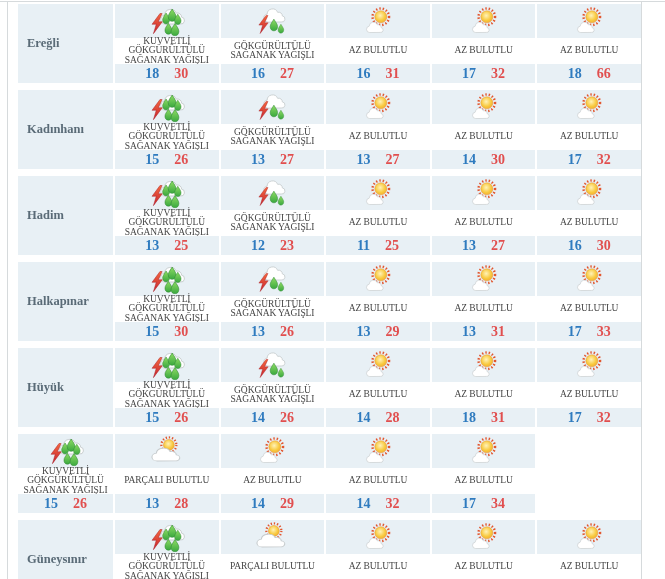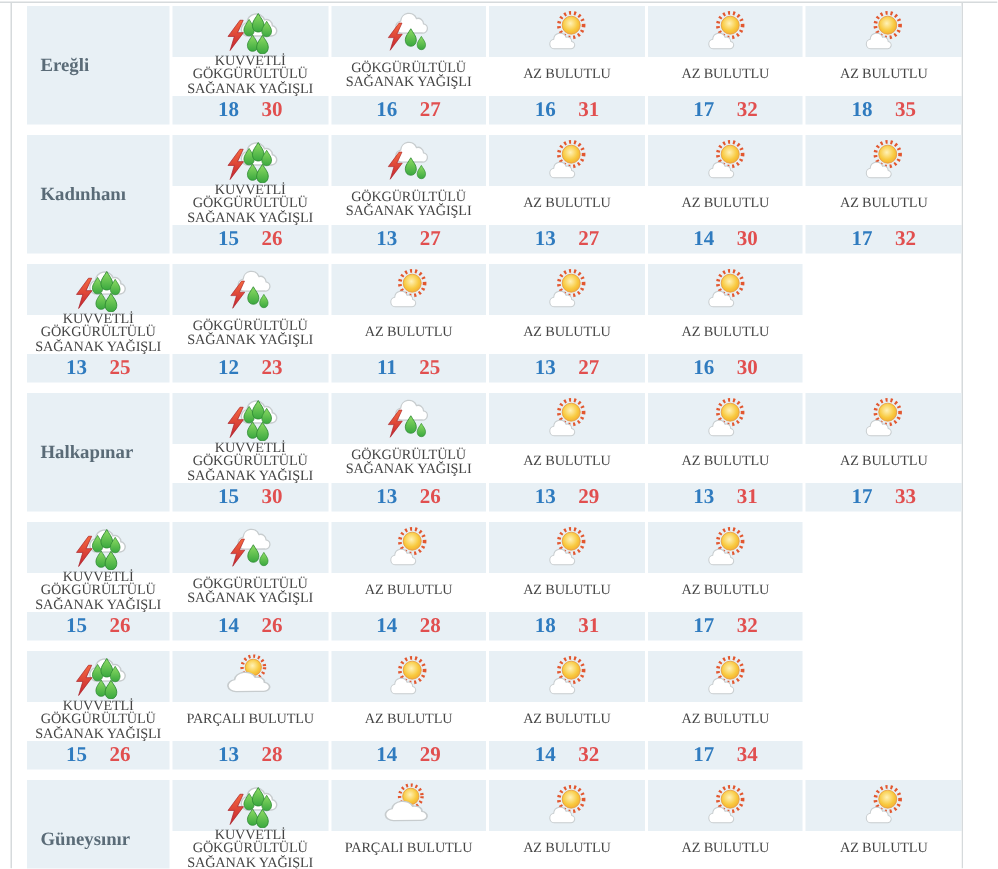--- a/index.html
+++ b/index.html
@@ -180,21 +180,21 @@
             <svg viewBox="0 0 40 32" width="38" height="30">
               <use href="#sun-small-cloud-icon"></use>
             </svg>
           </span>
     </div>
     <div class="band desc-band">
       <span class="desc">AZ BULUTLU</span>
     </div>
     <div class="band temp-band">
       <span class="tmin">18</span>
-      <span class="tmax">35</span>
+      <span class="tmax">66</span>
     </div>
   </div>
     </div>
     <div class="city-row">
     <div class="city-cell">Kadınhanı</div>
   <div class="fc-cell">
     <div class="band icon-band">
       <span class="wicon">
             <svg viewBox="0 0 40 32" width="38" height="30">
               <use href="#heavy-thunderstorm-rain-icon"></use>
@@ -268,20 +268,21 @@
     <div class="band desc-band">
       <span class="desc">AZ BULUTLU</span>
     </div>
     <div class="band temp-band">
       <span class="tmin">17</span>
       <span class="tmax">32</span>
     </div>
   </div>
     </div>
     <div class="city-row">
+    <div class="city-cell">Hadim</div>
   <div class="fc-cell">
     <div class="band icon-band">
       <span class="wicon">
             <svg viewBox="0 0 40 32" width="38" height="30">
               <use href="#heavy-thunderstorm-rain-icon"></use>
             </svg>
           </span>
     </div>
     <div class="band desc-band">
       <span class="desc">KUVVETLİ GÖKGÜRÜLTÜLÜ SAĞANAK YAĞIŞLI</span>
@@ -433,20 +434,21 @@
     <div class="band desc-band">
       <span class="desc">AZ BULUTLU</span>
     </div>
     <div class="band temp-band">
       <span class="tmin">17</span>
       <span class="tmax">33</span>
     </div>
   </div>
     </div>
     <div class="city-row">
+    <div class="city-cell">Hüyük</div>
   <div class="fc-cell">
     <div class="band icon-band">
       <span class="wicon">
             <svg viewBox="0 0 40 32" width="38" height="30">
               <use href="#heavy-thunderstorm-rain-icon"></use>
             </svg>
           </span>
     </div>
     <div class="band desc-band">
       <span class="desc">KUVVETLİ GÖKGÜRÜLTÜLÜ SAĞANAK YAĞIŞLI</span>

